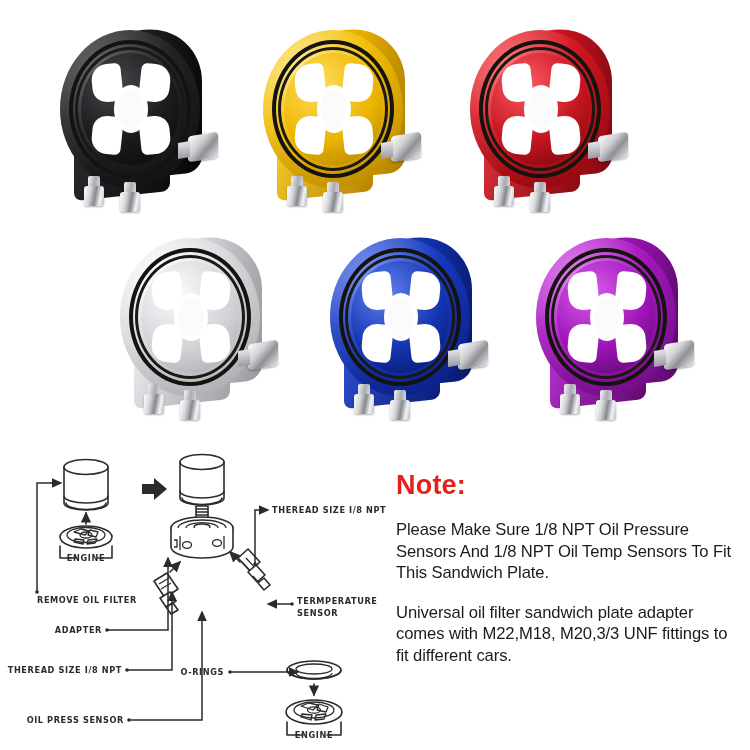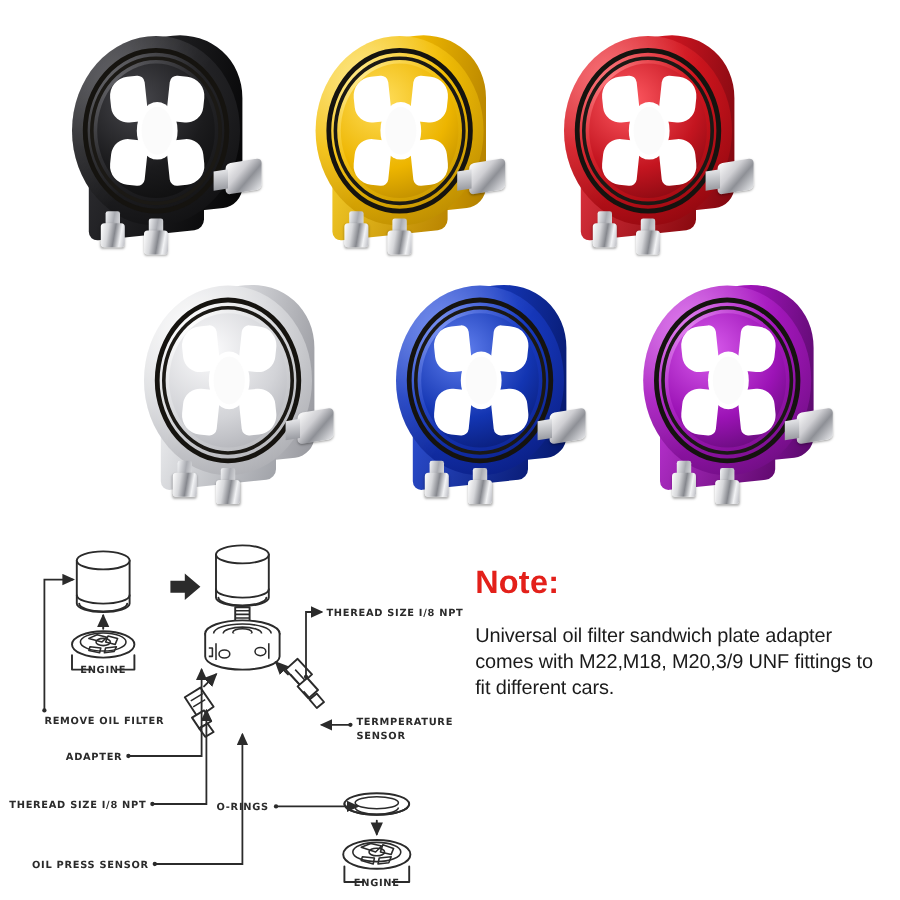--- a/index.html
+++ b/index.html
@@ -422,18 +422,19 @@
           <ellipse class="ln2" cx="312" cy="270" rx="6.5" ry="3.2"></ellipse>
         </g>
         <path class="ln" d="M285,282 L285,295 L301,295"></path>
         <path class="ln" d="M339,282 L339,295 L325,295"></path>
         <text class="lbl" x="312" y="298" text-anchor="middle">ENGINE</text>
       </svg>
     </div>
 
     <div class="noteblock">
       <div class="note-title">Note:</div>
-      <p class="note-p">Universal oil filter sandwich plate adapter comes with M22,M18, M20,3/9 UNF fittings to fit different cars.</p>
+      <p class="note-p">Please Make Sure 1/8 NPT Oil Pressure Sensors And 1/8 NPT Oil Temp Sensors To Fit This Sandwich Plate.</p>
+      <p class="note-p">Universal oil filter sandwich plate adapter comes with M22,M18, M20,3/3 UNF fittings to fit different cars.</p>
     </div>
 
   </div>
 
 </div>
 
 </body></html>

